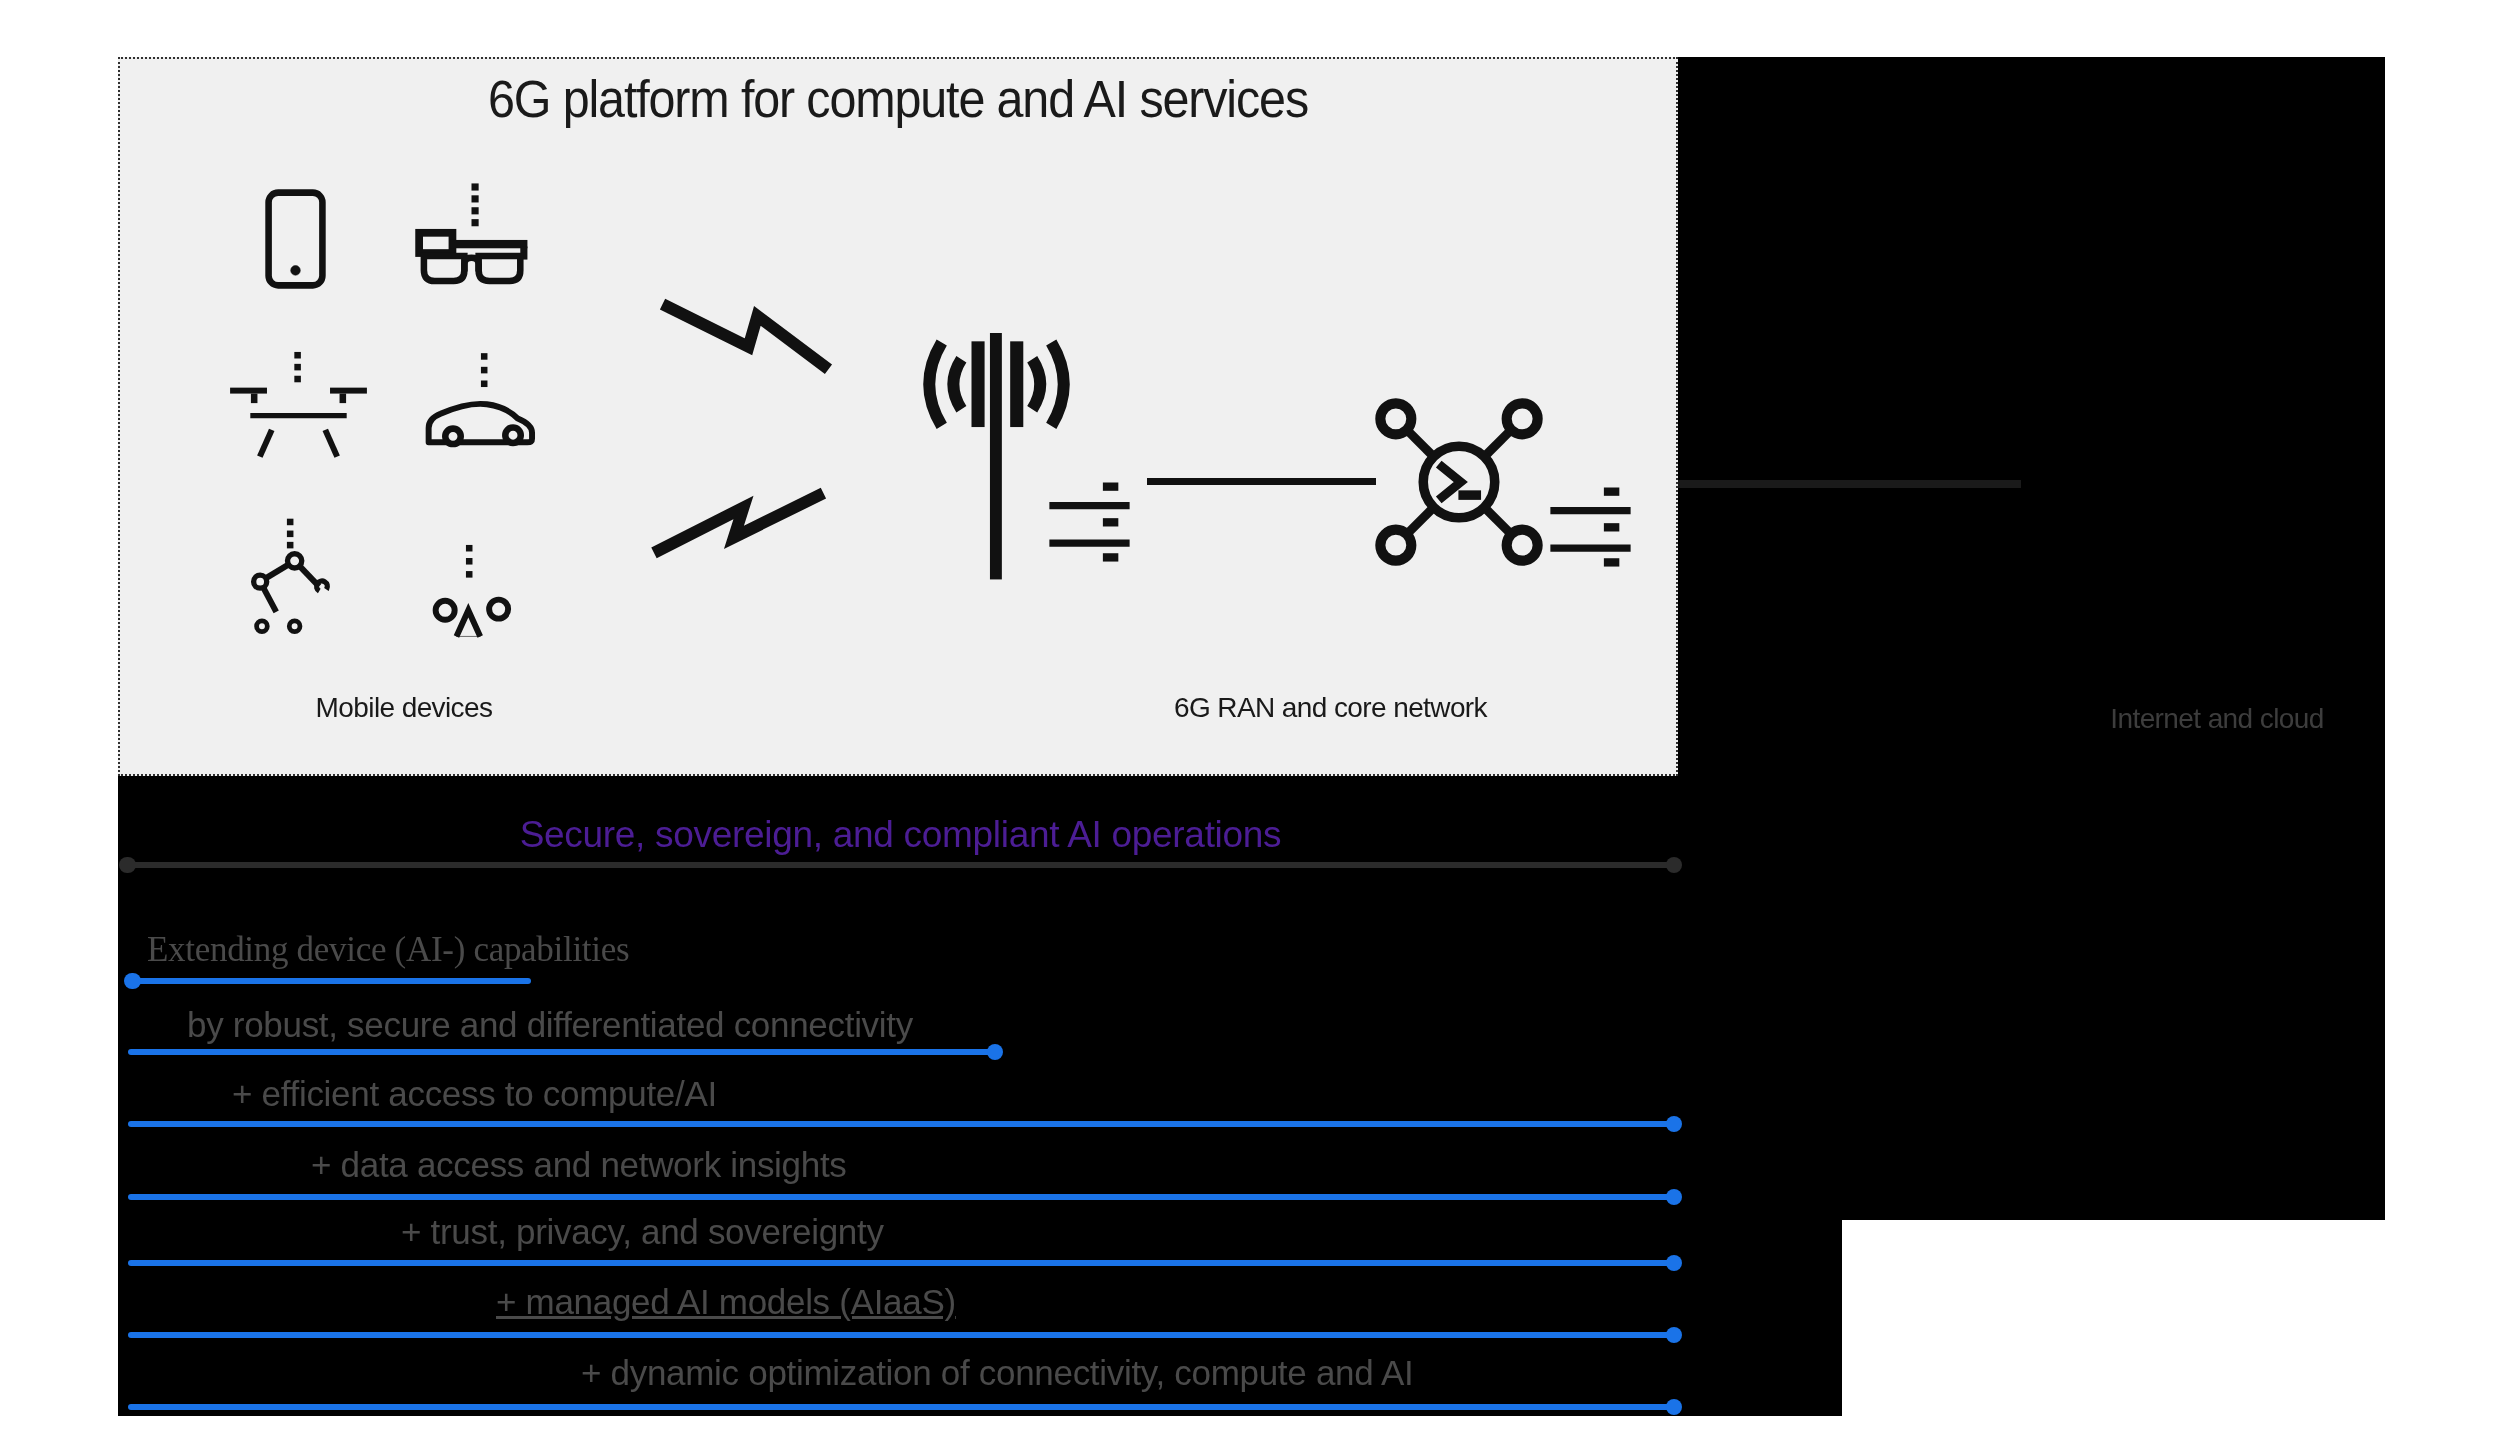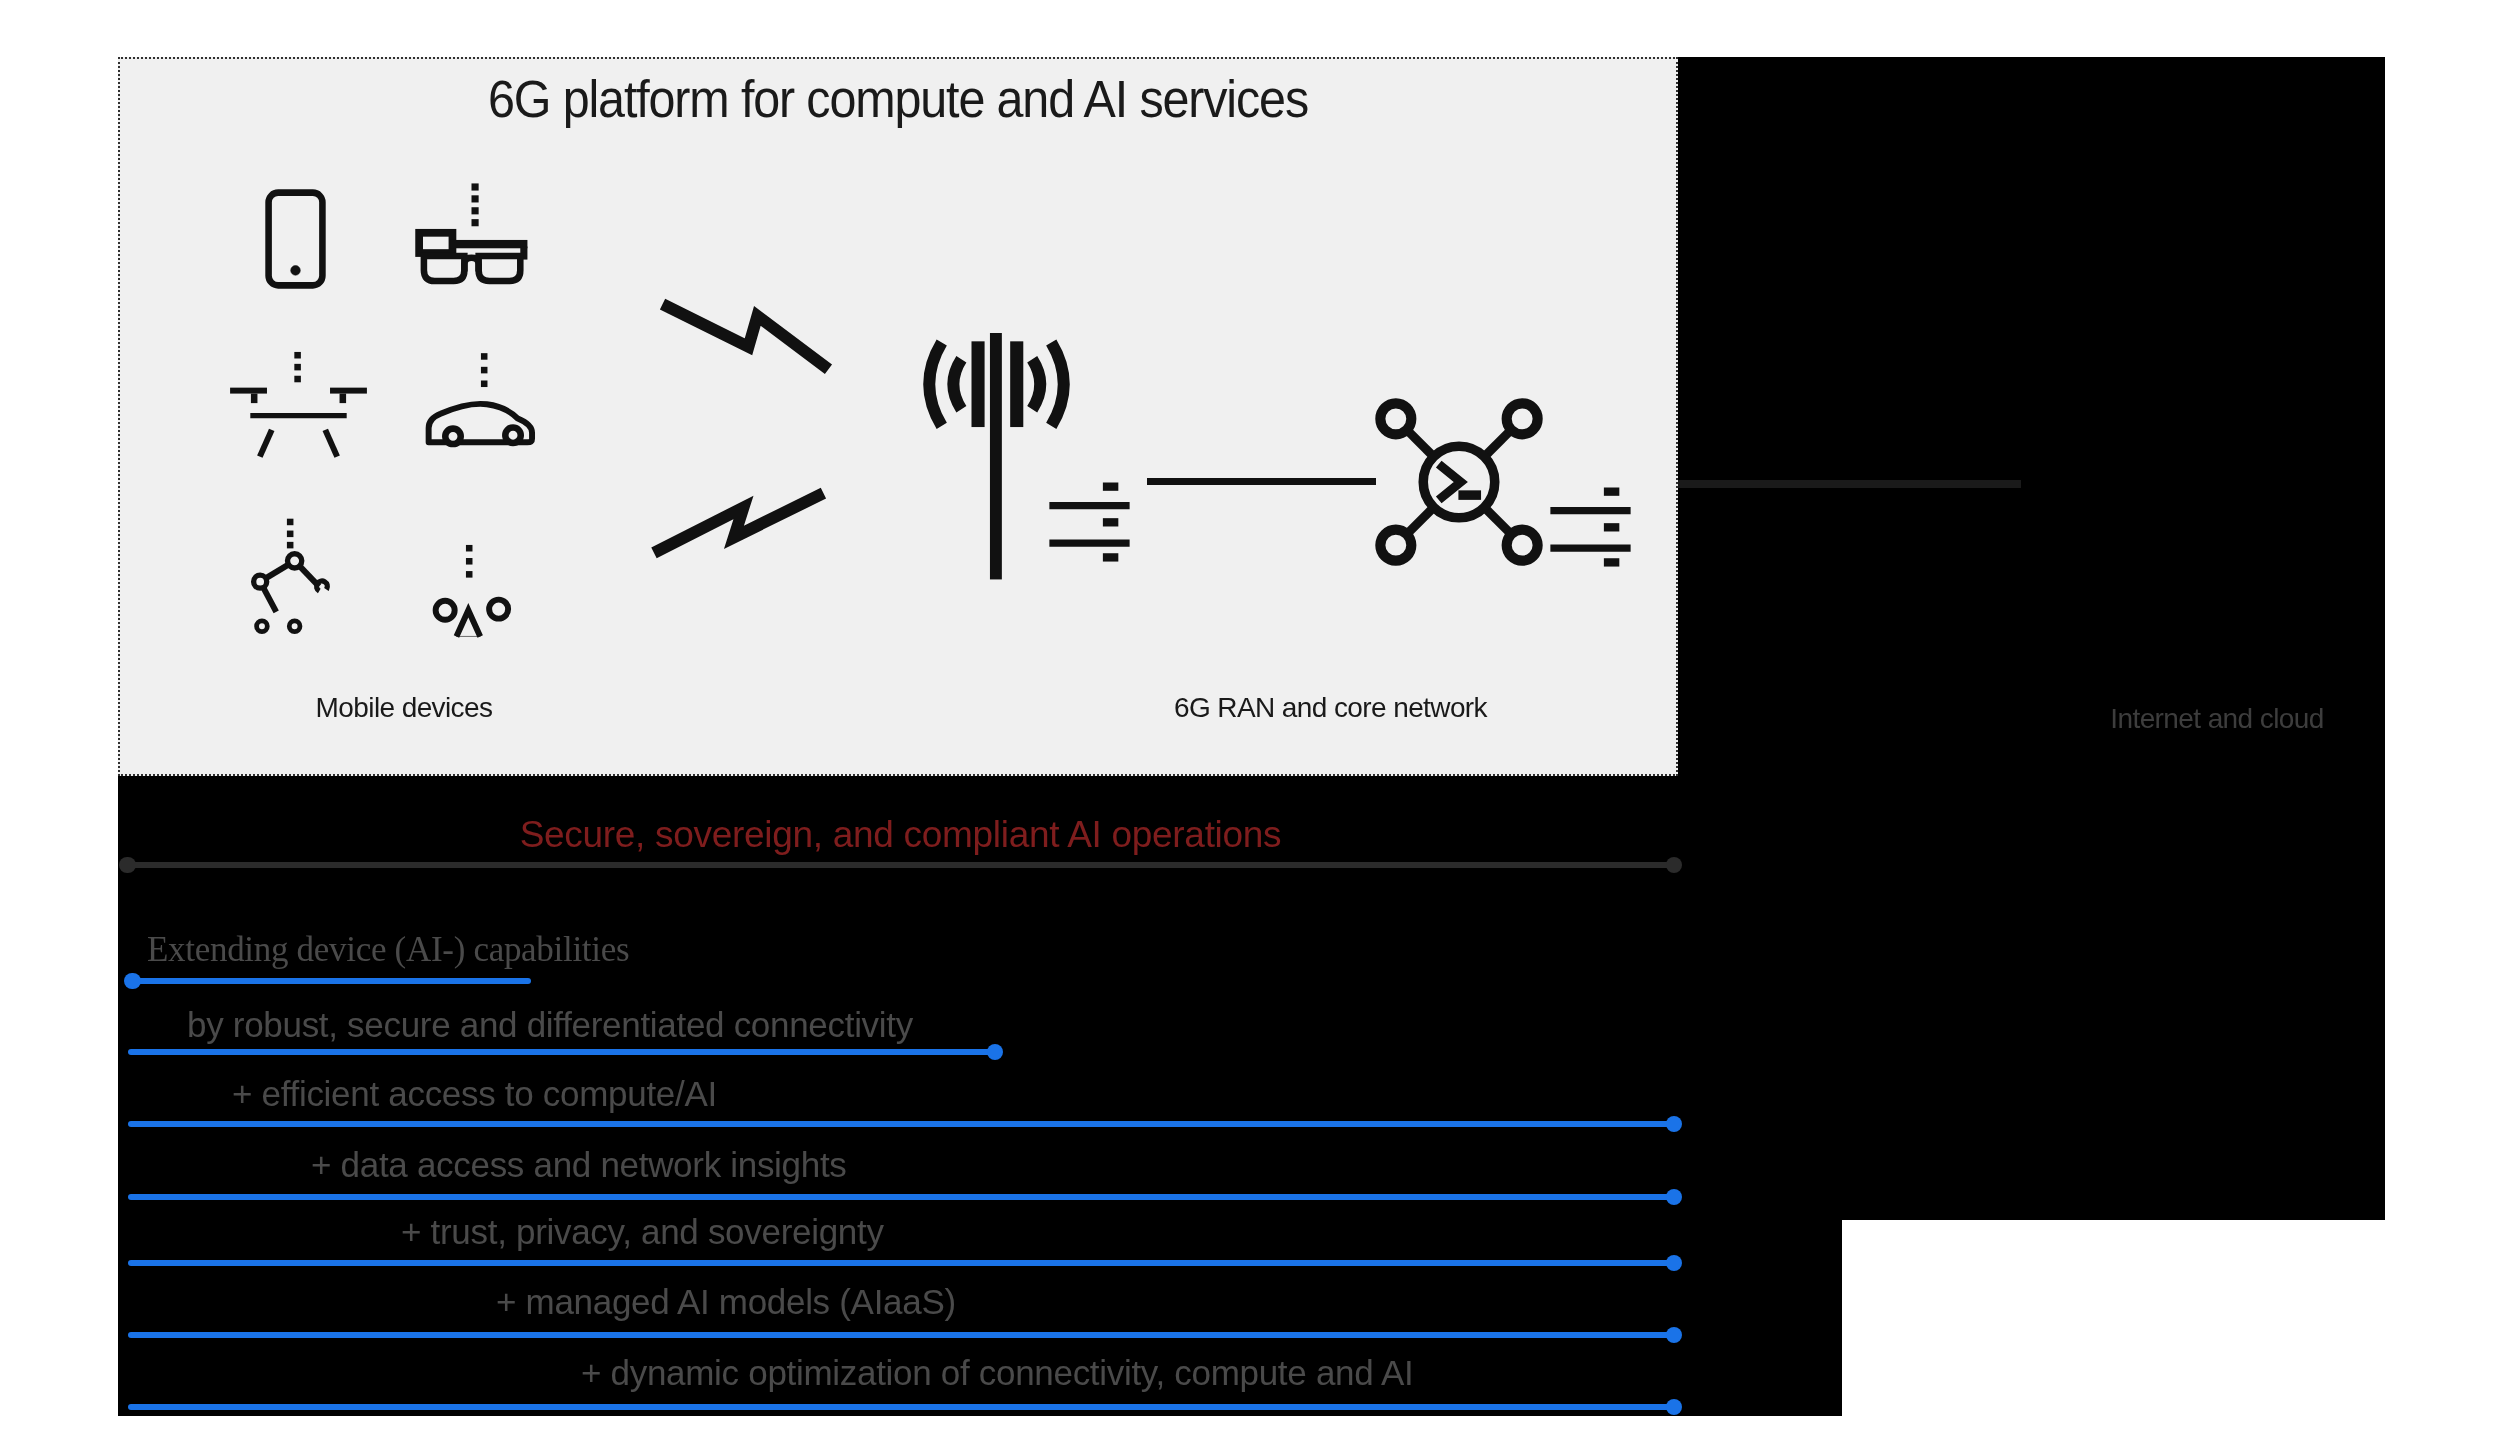--- a/index.html
+++ b/index.html
@@ -20,27 +20,27 @@
   .lbl-mobile{left:237px;top:692px;width:310px;}
   .lbl-ran{left:1071px;top:692px;width:495px;}
   .lbl-internet{left:2038px;top:703px;width:334px;color:#3d3d3d;}
 
   
   .conn1{left:1135px;top:478px;width:229px;height:6.6px;background:#111;}
   .conn2{left:1666px;top:480px;width:343px;height:8.3px;background:#1a1a1a;}
 
   
   .rowtext{position:absolute;font-size:35px;color:#4a4a4a;letter-spacing:-0.3px;white-space:nowrap;}
-  .r1t{left:111px;top:814px;width:1555px;text-align:center;color:#7f1d1d;font-size:37px;}
+  .r1t{left:111px;top:814px;width:1555px;text-align:center;color:#4c1d95;font-size:37px;}
   .r2t{left:135px;top:930px;font-family:Liberation Serif, serif;}
   .r3t{left:175px;top:1005px;}
   .r4t{left:220px;top:1074px;}
   .r5t{left:299px;top:1145px;}
   .r6t{left:389px;top:1212px;}
-  .r7t{left:484px;top:1282px;}
+  .r7t{left:484px;top:1282px;text-decoration:underline;}
   .r8t{left:569px;top:1353px;text-align:right;}
 
   .line{position:absolute;height:6px;background:#1a73e8;border-radius:3px;}
   .dot{position:absolute;width:16.7px;height:16.7px;border-radius:50%;background:#1a73e8;top:-5.4px;}
   .dot.left{left:-4.2px;}
   .dot.right{right:-4.2px;}
   .l1{left:111px;top:862px;width:1555px;background:#2b2b2b;}
   .l1 .dot{background:#2b2b2b;}
   .l2{left:116px;top:978px;width:403px;}
   .l3{left:116px;top:1049px;width:871px;}

